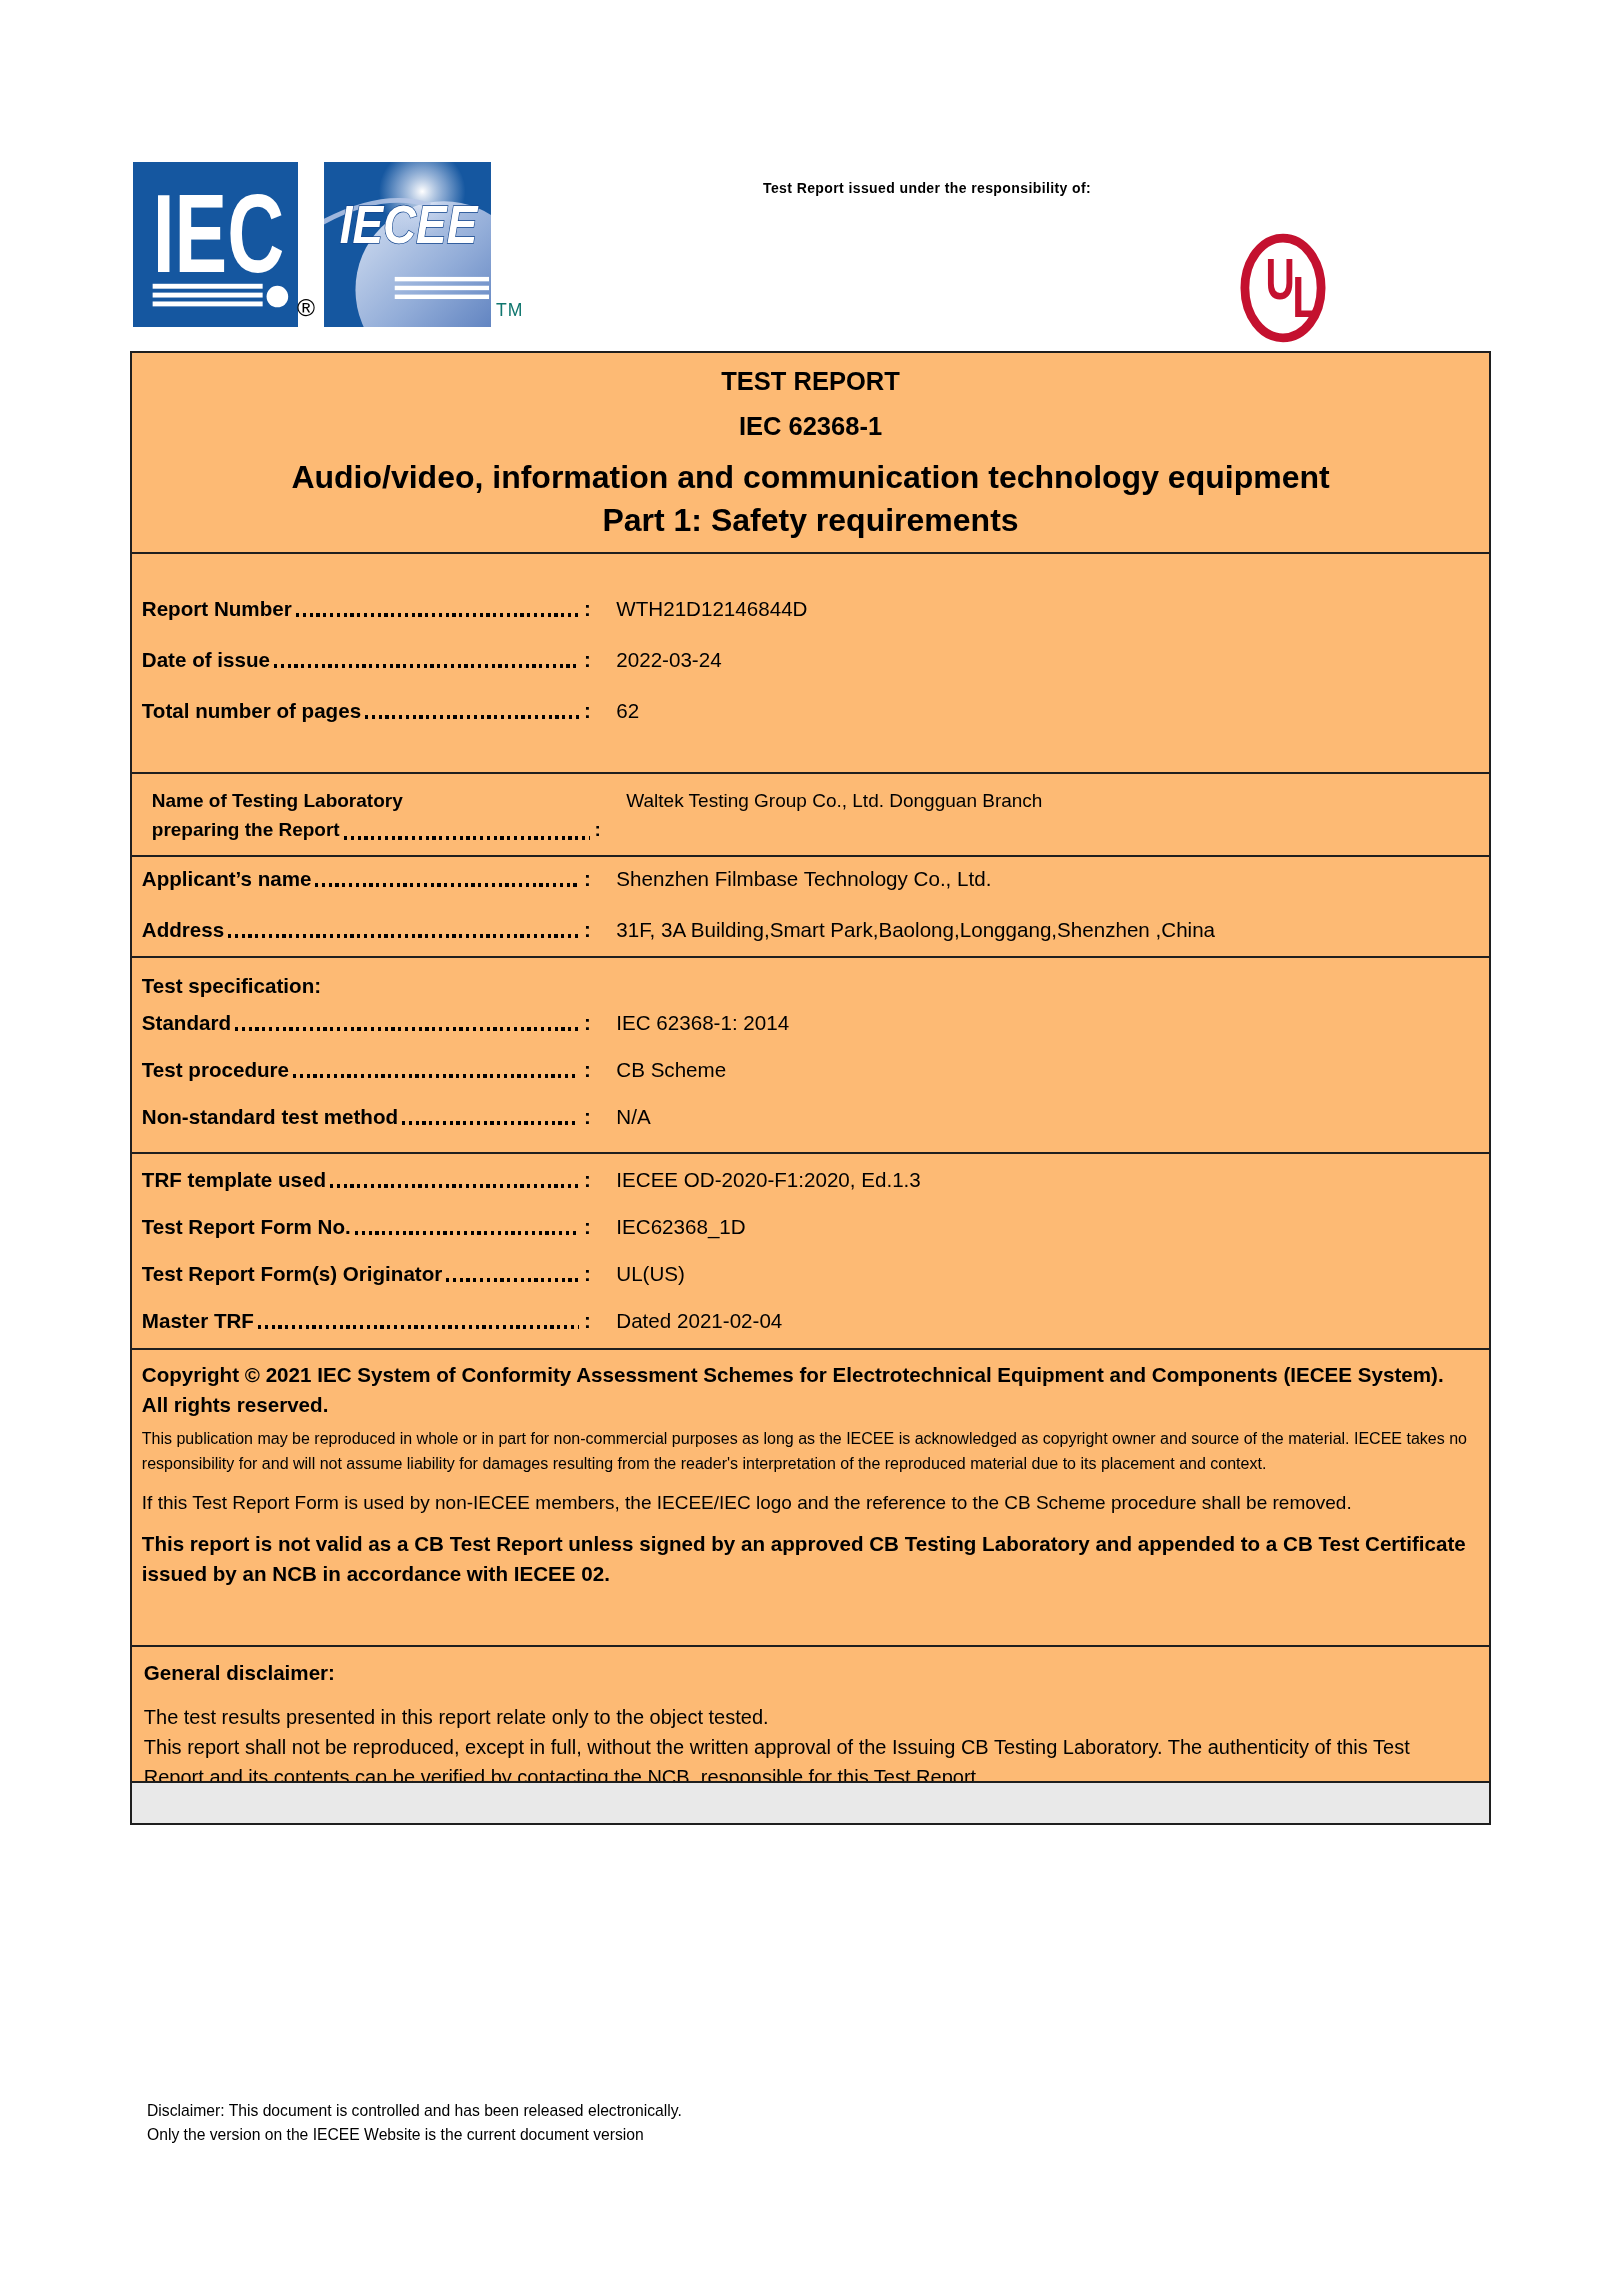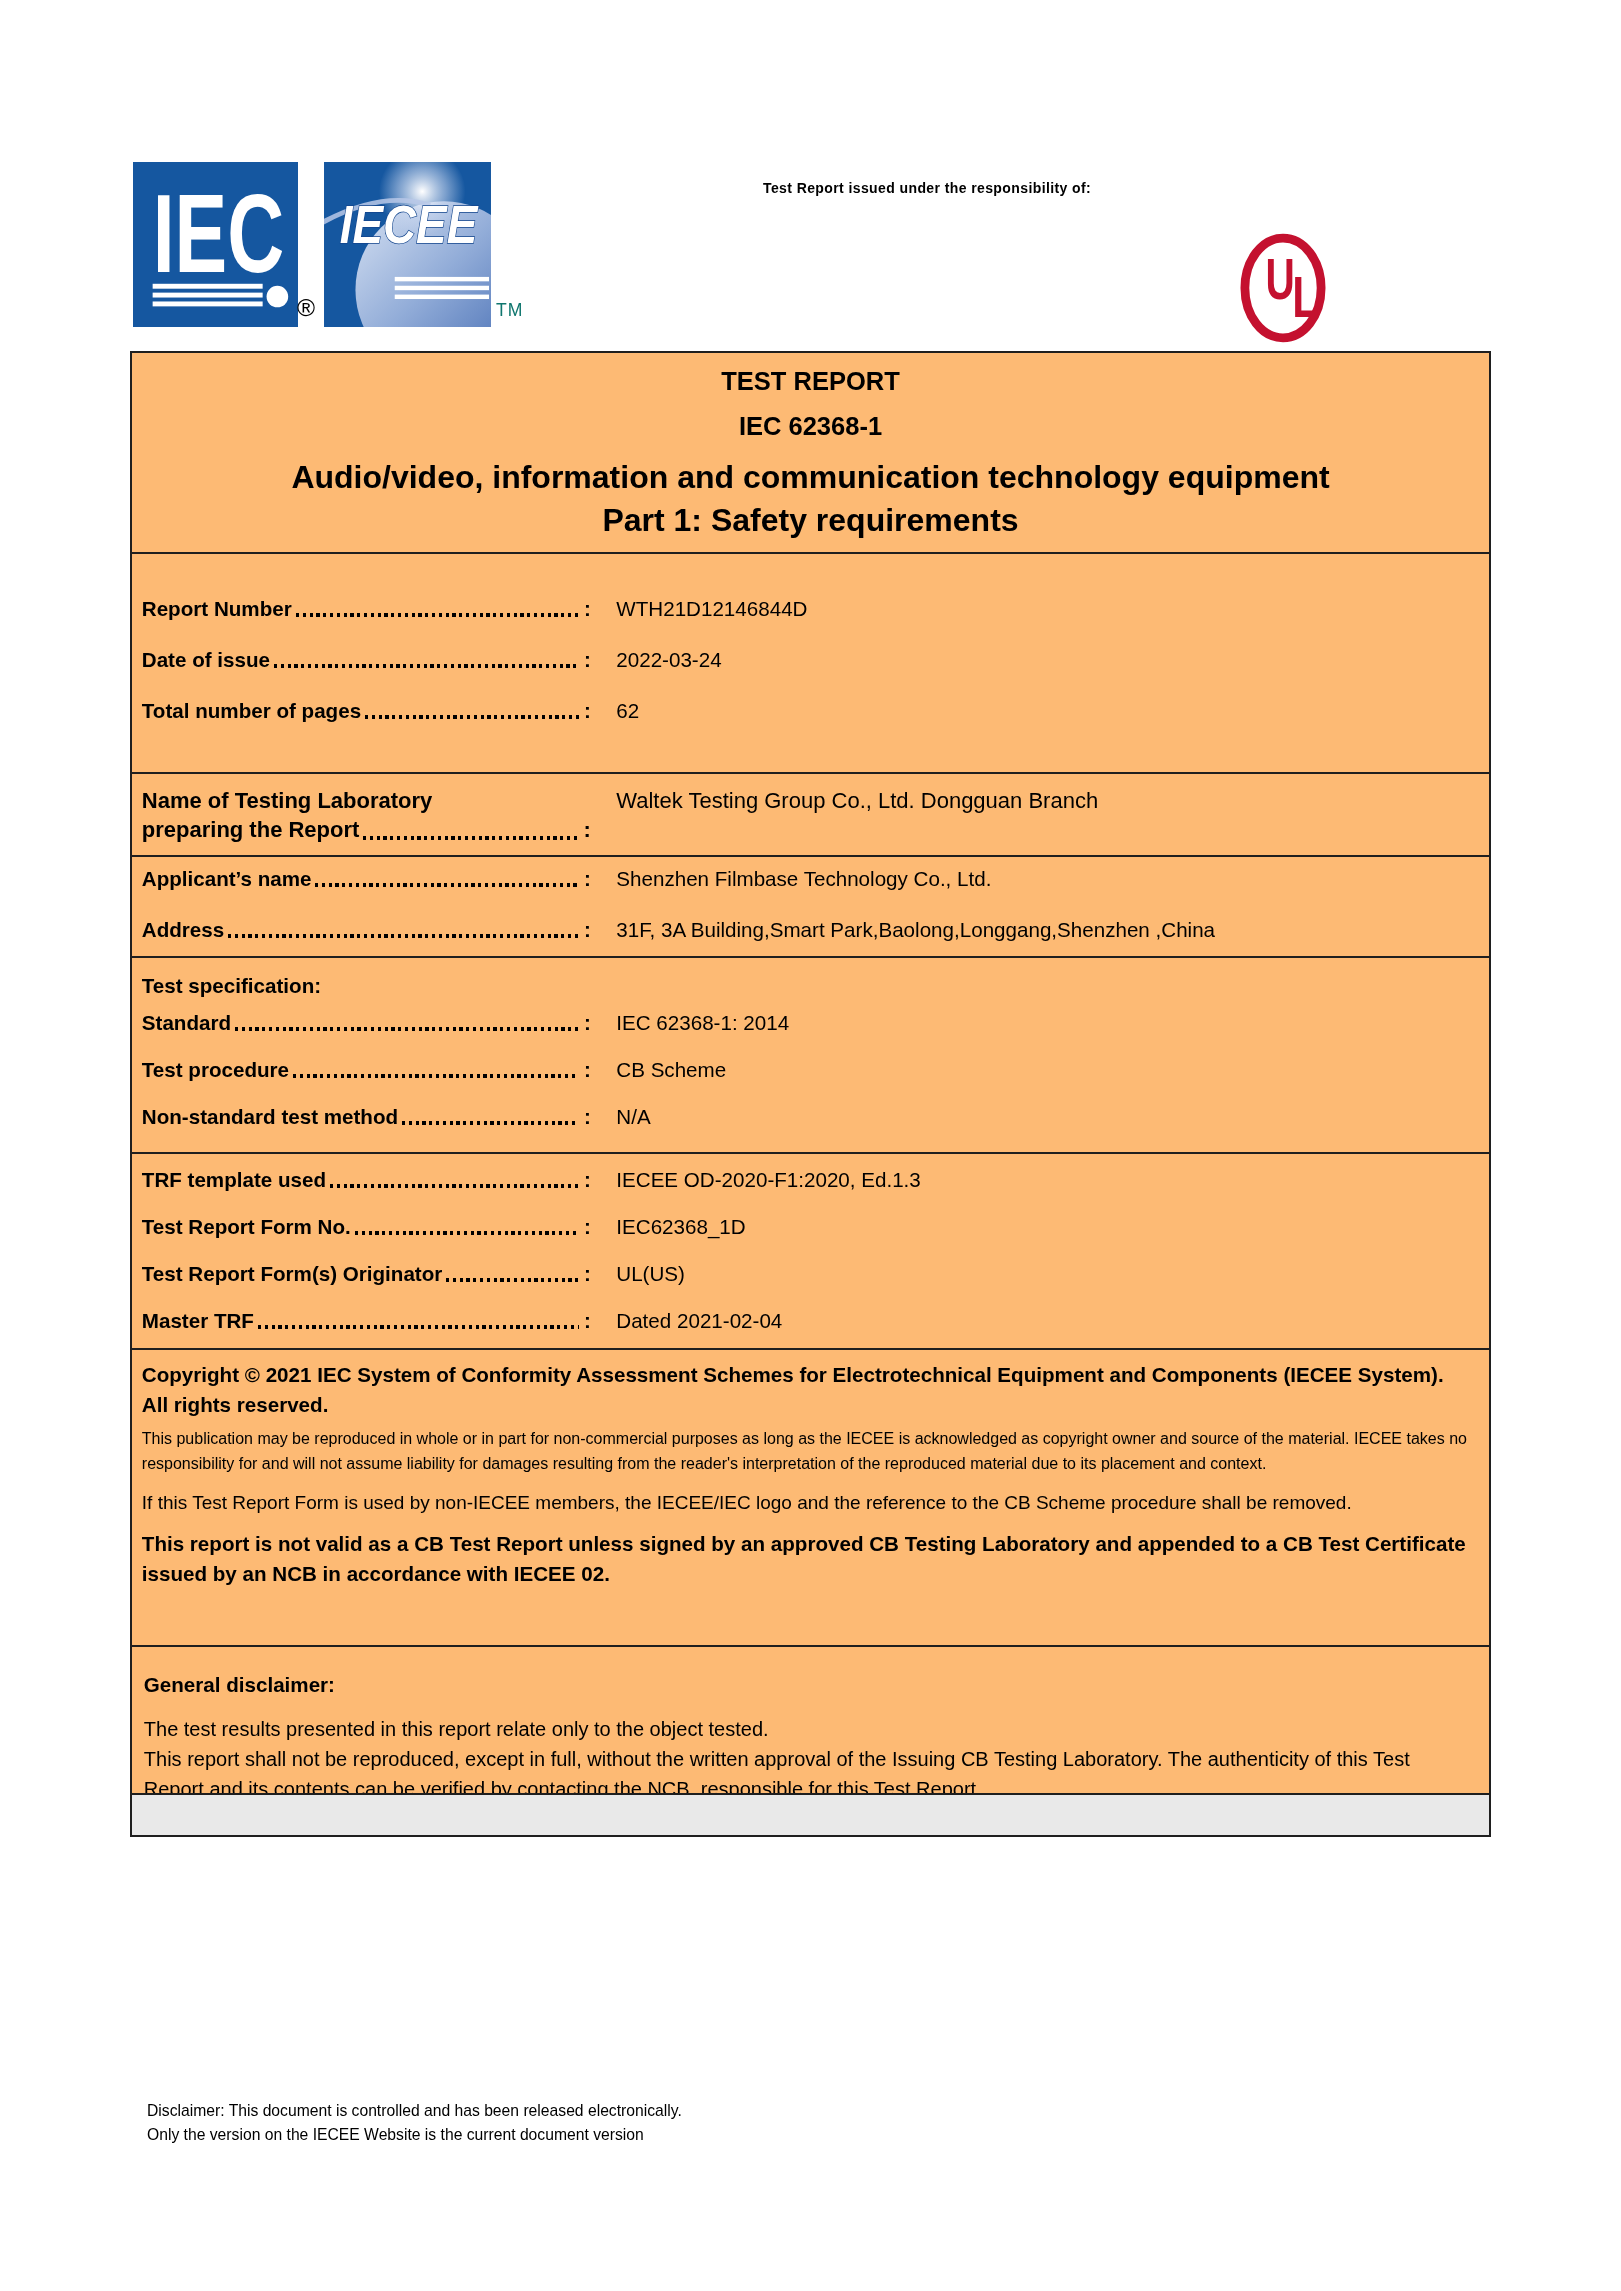--- a/index.html
+++ b/index.html
@@ -39,32 +39,32 @@
 
   .lrow { display:flex; align-items:flex-start; height:27.4px; margin-bottom:23.5px; font-size:20.6px; }
   .sec-spec .lrow, .sec-trf .lrow { margin-bottom:19.6px; }
   .lcell { width:449px; flex:0 0 449px; display:flex; font-weight:bold; }
   .ltext { white-space:nowrap; }
   .dots  { flex:1 1 auto; align-self:flex-end; height:3.9px; margin:0 4.9px 3.9px 3.9px;
            background-image:repeating-linear-gradient(90deg,#000 0 3.1px,transparent 3.1px 6.8px); }
   .colon { font-weight:bold; }
   .vcell { flex:1 1 auto; padding-left:25.5px; font-weight:normal; white-space:nowrap; }
 
-  .lab-row { display:flex; font-size:22px; }
+  .lab-row { display:flex; font-size:19px;margin-left:10px; }
   .lab-label { width:449px; flex:0 0 449px; font-weight:bold; line-height:29px; }
   .lab-l2 { display:flex; }
   .spec-heading { font-size:20.6px; font-weight:bold; height:23.5px; margin-bottom:13.7px; }
 
   .sec-copy { height:297px; padding:9.8px 17.6px 0 9.8px; }
   .copy-bold  { font-size:20.6px; font-weight:bold; line-height:30px; margin-bottom:5.9px; }
   .copy-small { font-size:16px; line-height:25.5px; margin-bottom:11.8px; }
   .copy-mid   { font-size:19px; line-height:29px; margin-bottom:12px; }
   .copy-bold2 { font-size:20.6px; font-weight:bold; line-height:30px; }
 
-  .sec-gen { height:136px; padding:13.7px 19.6px 0 11.8px;margin-top:12px; }
+  .sec-gen { height:136px; padding:13.7px 19.6px 0 11.8px; }
   .gen-heading { font-size:20.6px; font-weight:bold; height:23.5px; margin-bottom:17.6px; }
   .gen-body { font-size:20px; line-height:30px; }
 
   .sec-bar { height:40px; background:#E9E9E9; }
 
   
   .page-footer { position:absolute; left:147px; top:2099px; font-size:15.7px; line-height:23.5px; }
 </style>
 </head>
 <body>

